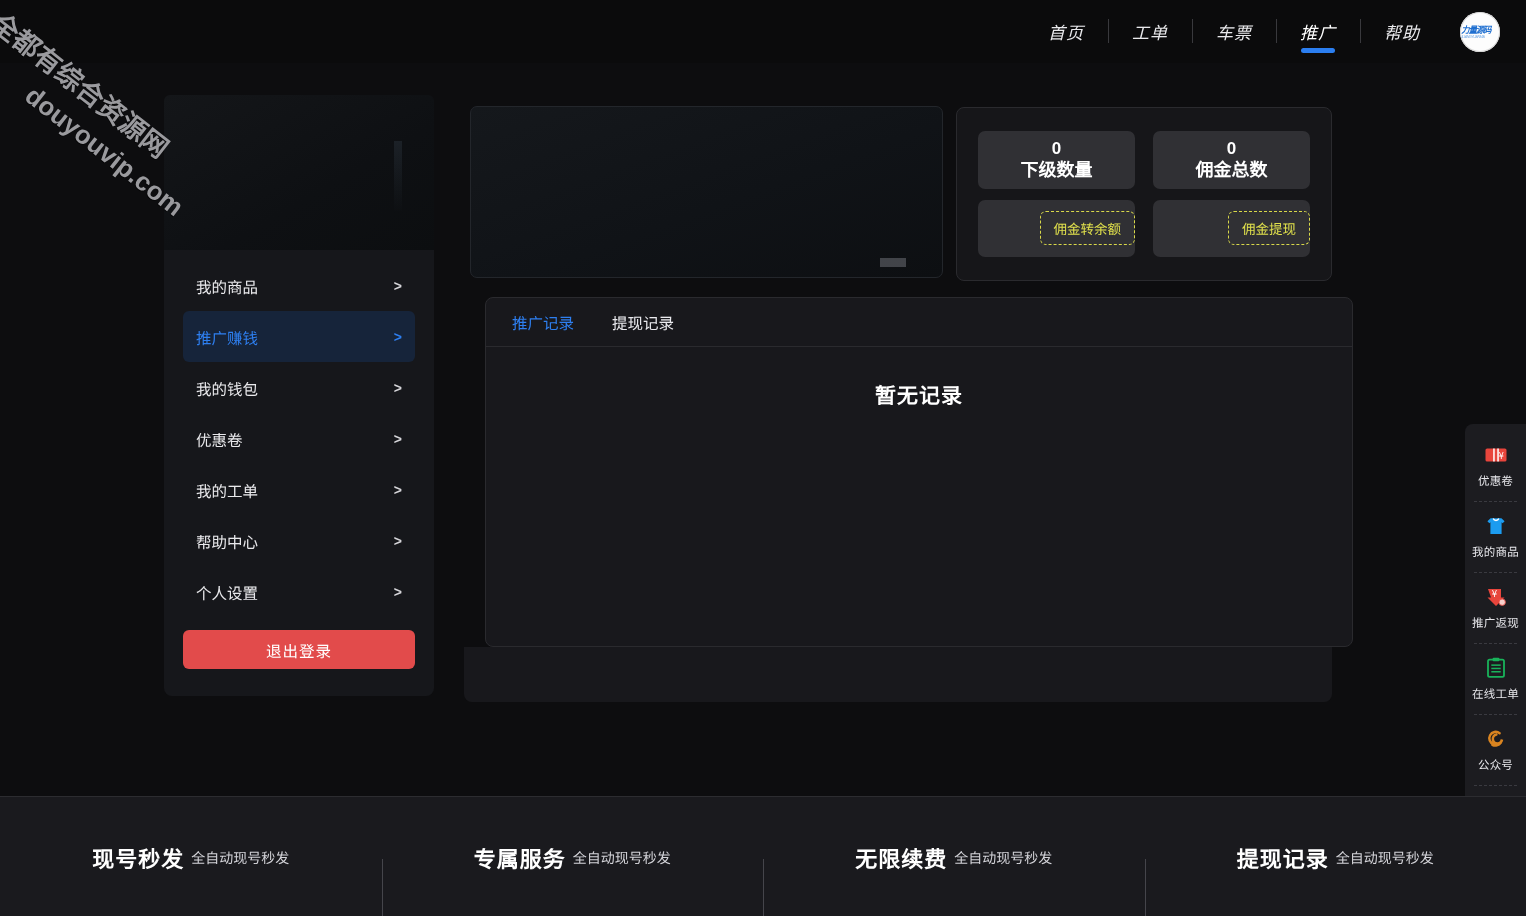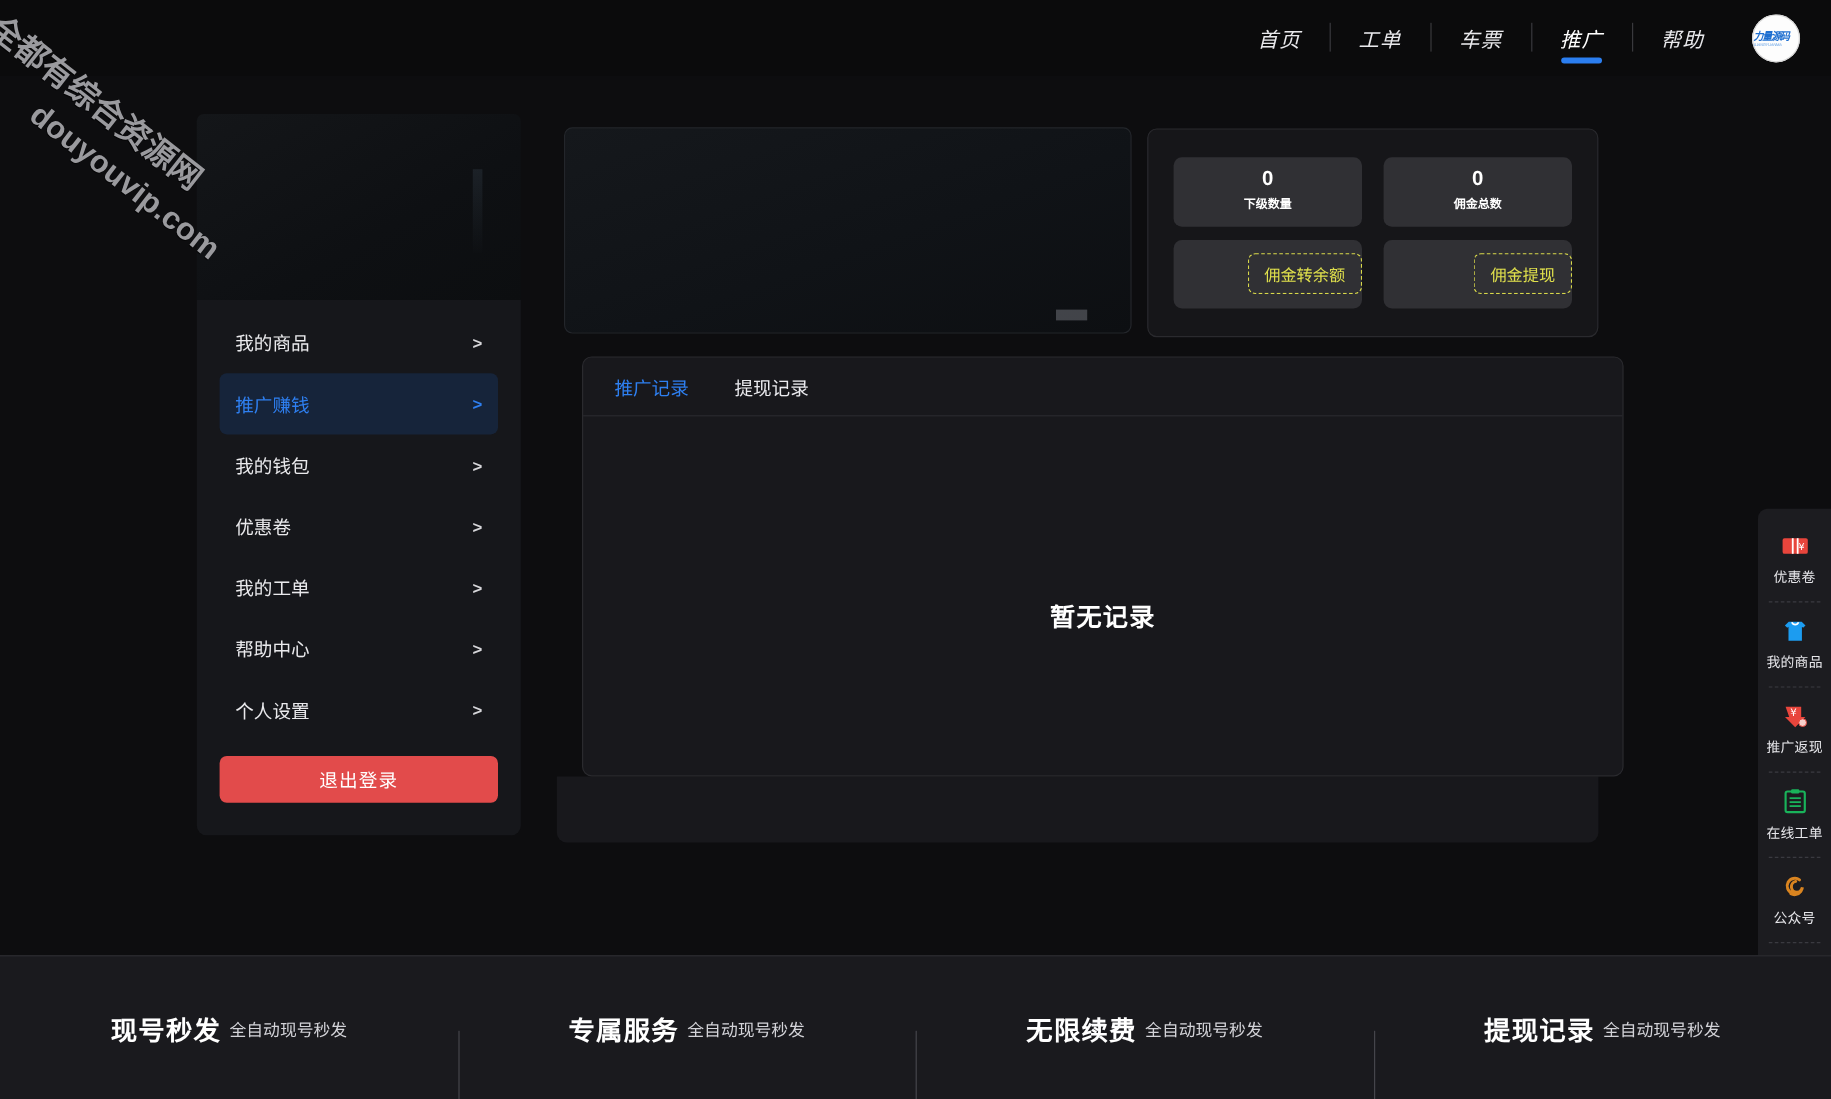--- a/index.html
+++ b/index.html
@@ -99,21 +99,21 @@
     background:#161619; border:1px solid #2a2a2e; border-radius:8px;
     padding:23px 21px; display:grid;
     grid-template-columns:1fr 1fr; grid-template-rows:1fr 1fr;
     gap:11px 18px;
   }
   .stat-card {
     background:#303034; border-radius:7px;
     display:flex; flex-direction:column; align-items:center; justify-content:center;
   }
   .stat-num { font-size:17px; font-weight:bold; color:#ffffff; line-height:22px; }
-  .stat-label { font-size:10px; font-weight:bold; color:#ffffff; line-height:21px; }
+  .stat-label { font-size:18px; font-weight:bold; color:#ffffff; line-height:21px; }
   .stat-btn-wrap {
     background:#303034; border-radius:7px;
     display:flex; align-items:center; justify-content:flex-end;
   }
   .stat-btn {
     border:1px dashed #d8d84a; border-radius:6px;
     color:#e0e04c; background:transparent;
     font-size:13.5px; font-family:inherit; cursor:pointer;
     padding:6px 13px;
   }
@@ -126,21 +126,21 @@
   #tabbar {
     height:49px; border-bottom:1px solid #2a2a2e;
     display:flex; align-items:center; padding-left:20px; gap:26px;
   }
   .tab {
     font-size:15.5px; color:#eaeaee; cursor:pointer; padding:0 6px;
   }
   .tab.active { color:#2e7ff0; }
   #empty-state {
     height:calc(100% - 49px);
-    display:flex; align-items:center; justify-content:center;
+    display:flex; align-items:flex-start; justify-content:center;
     padding-top:32px;
   }
   #empty-text { font-size:21px; font-weight:bold; color:#ffffff; letter-spacing:1px; }
 
   
   #content-bg {
     position:absolute; left:464px; top:647px; width:868px; height:55px;
     background:#18181c; border-radius:0 0 8px 8px;
   }
 

